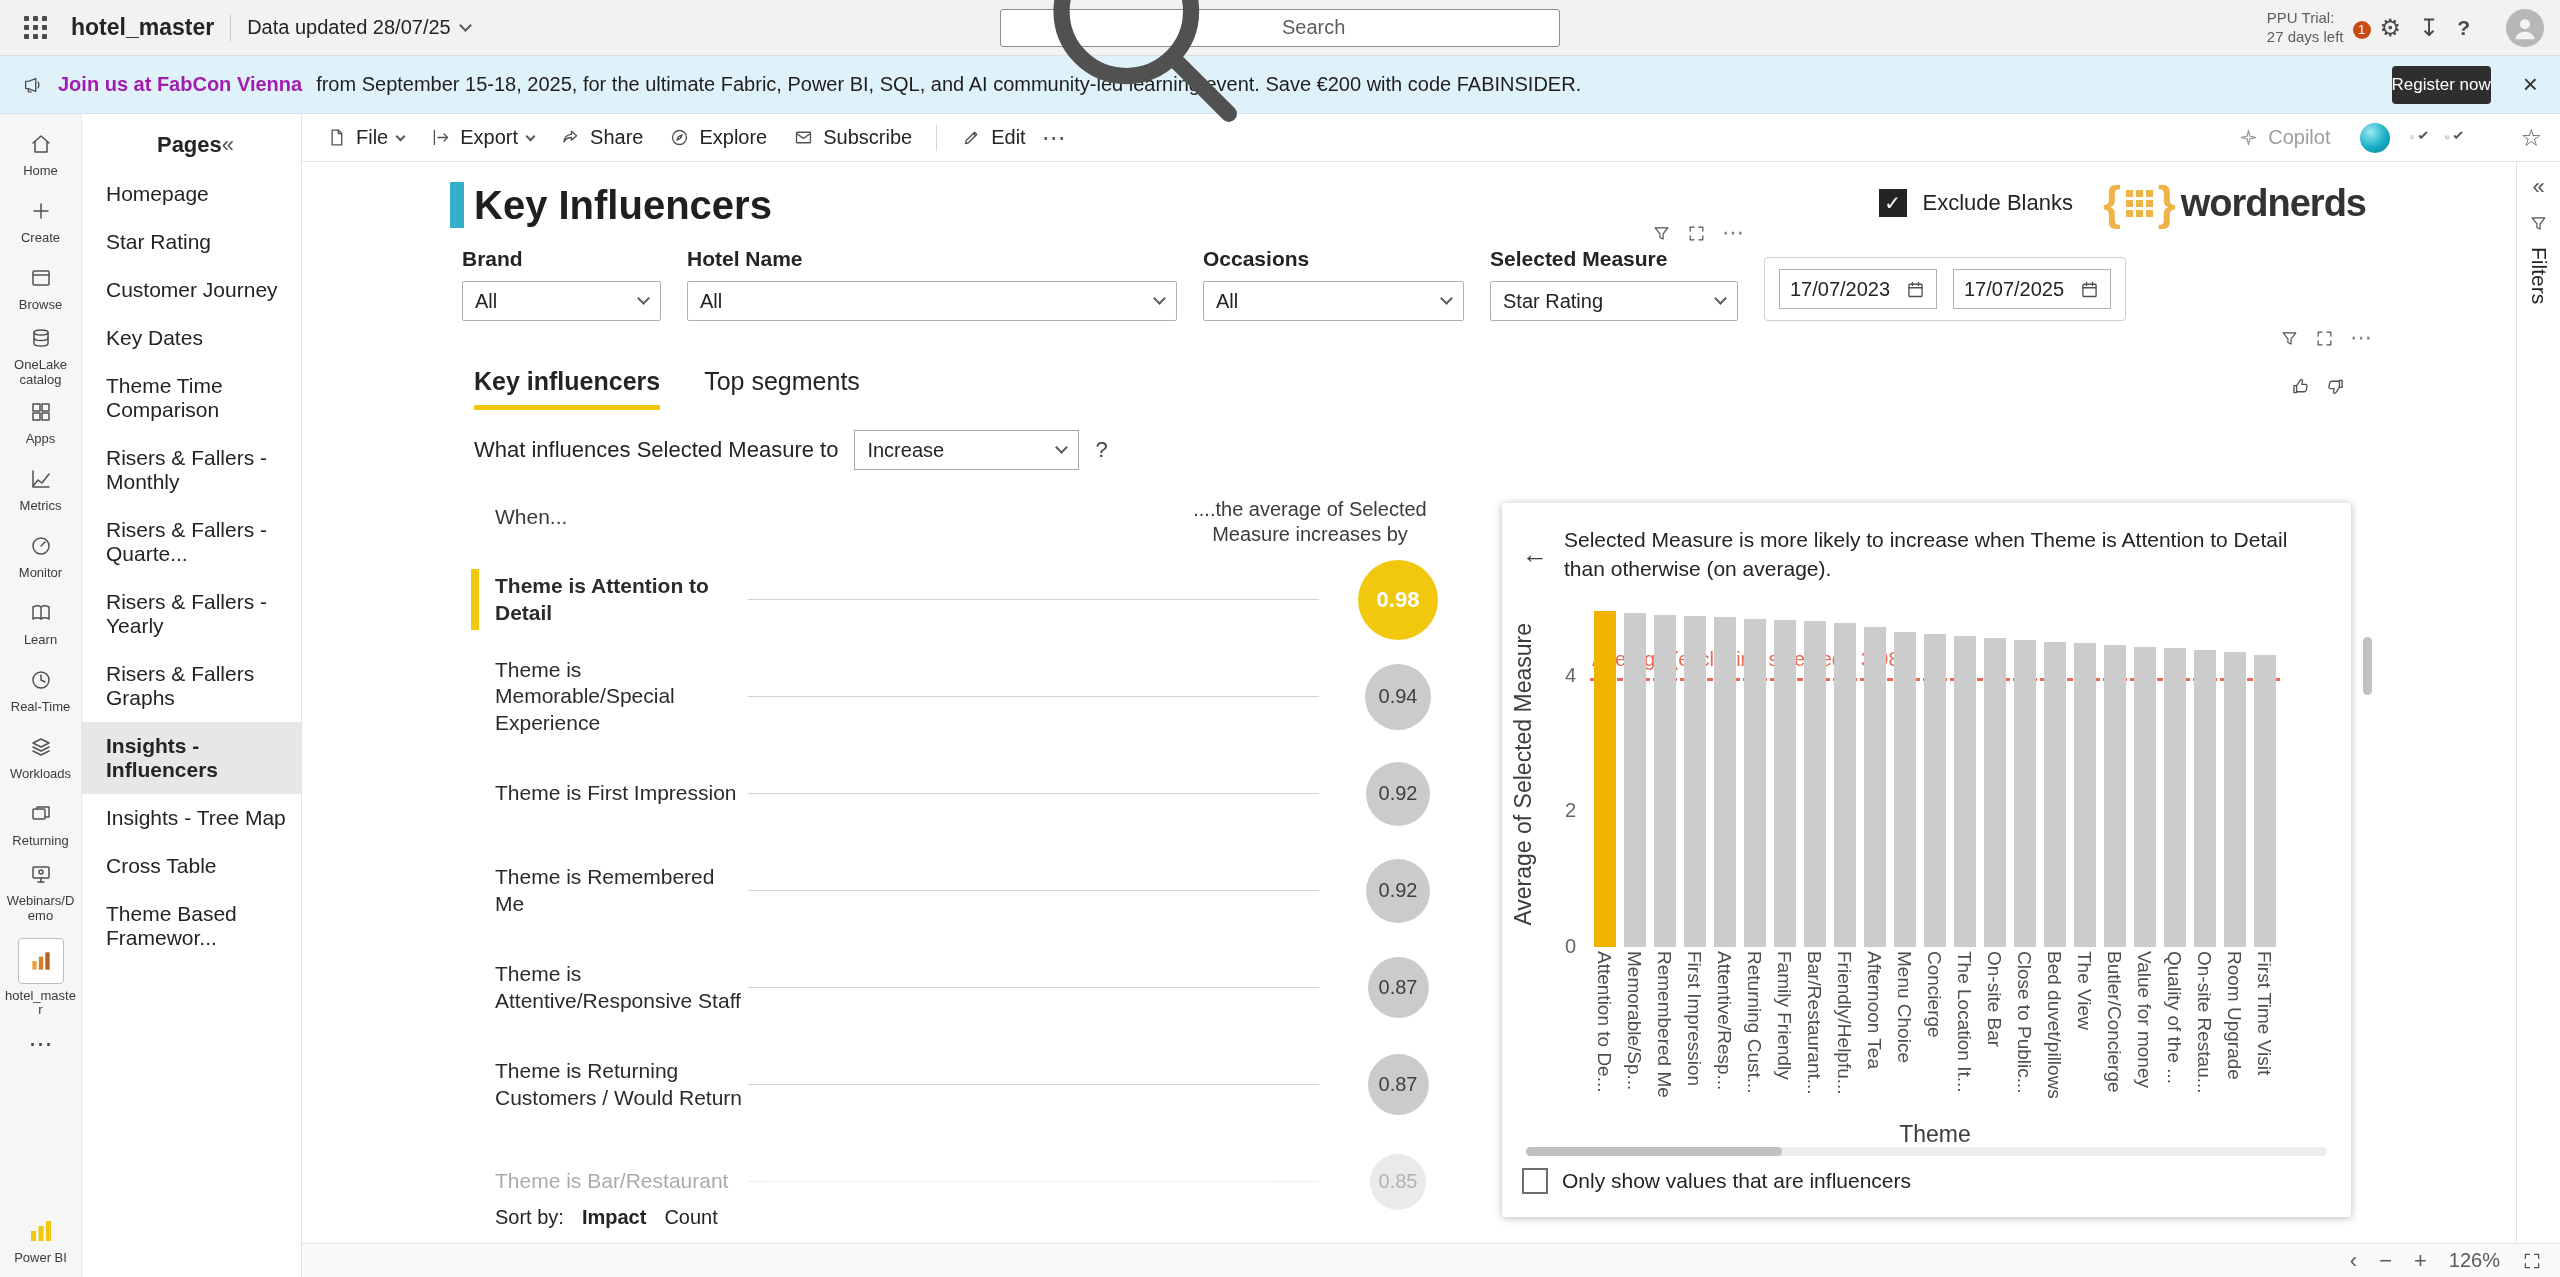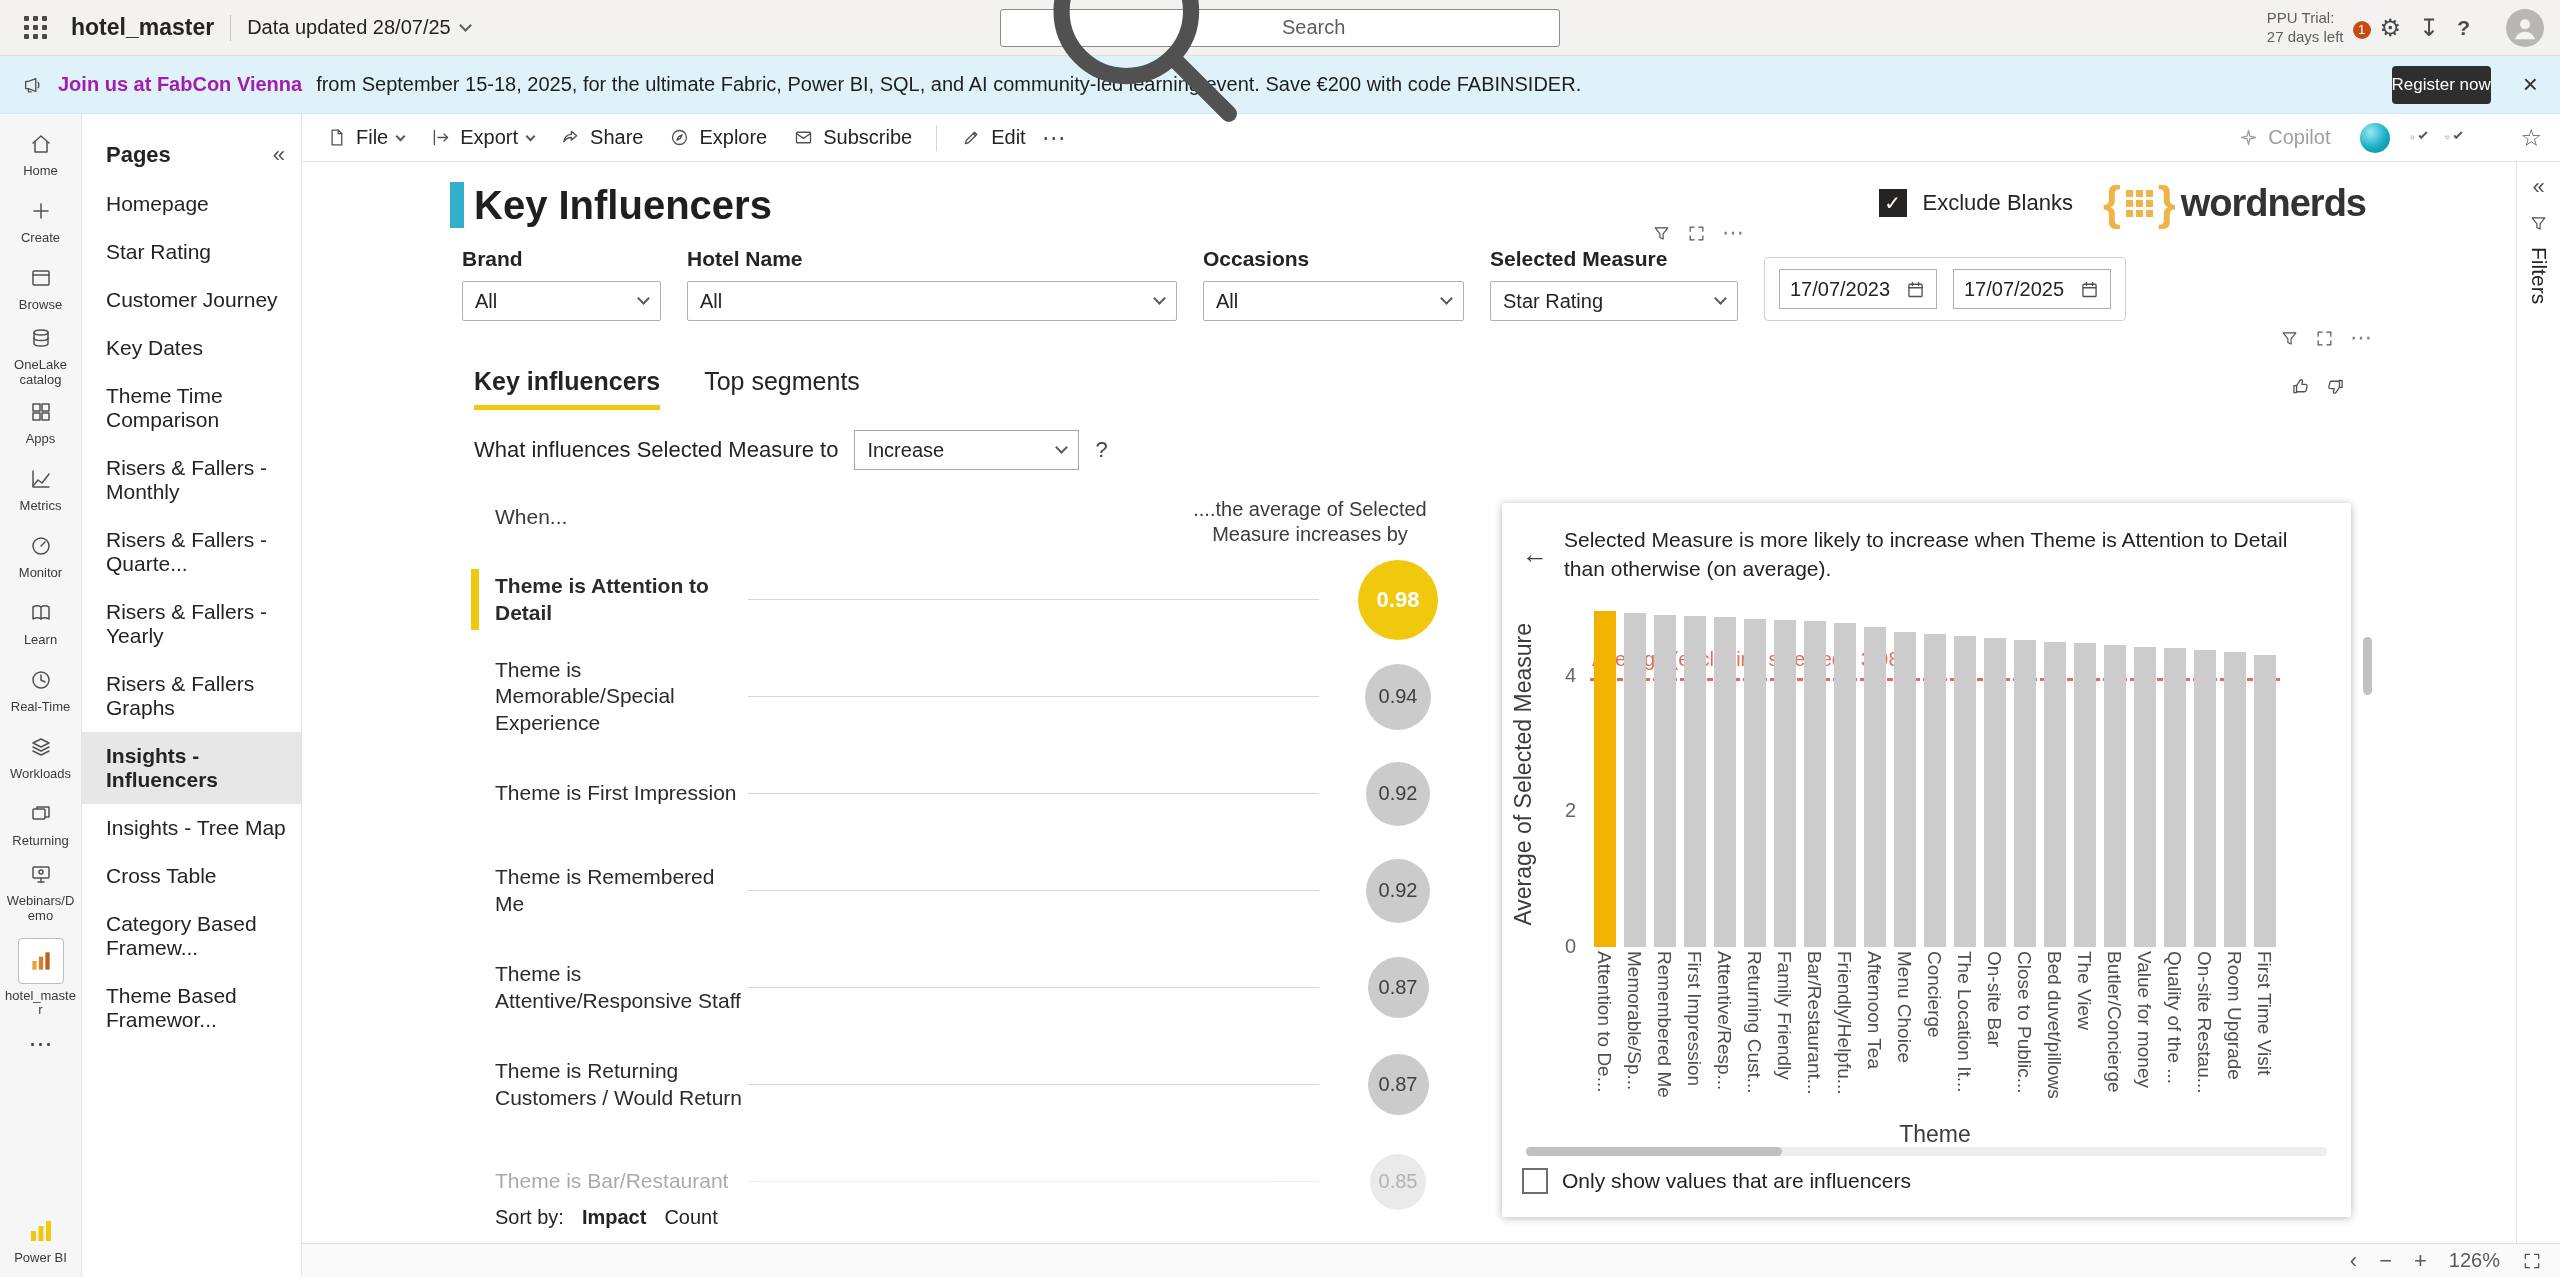--- a/index.html
+++ b/index.html
@@ -39,21 +39,21 @@
   .rail-ic svg { width:24px; height:24px; }
   .rail-label { font-size:13px; color:#3b3b3b; text-align:center; line-height:1.1; max-width:74px; word-break:break-word; }
   .rail-tile-wrap { display:flex; flex-direction:column; align-items:center; gap:5px; margin:12px 0 4px; cursor:pointer; }
   .rail-tile { width:46px; height:46px; border:1px solid #bdbdbd; border-radius:4px; background:#fff; display:flex; align-items:center; justify-content:center; }
   .rail-more { background:none; border:none; font-size:24px; color:#444; margin:8px 0; cursor:pointer; }
   .rail-spacer { flex:1; }
   .rail-brand { display:flex; flex-direction:column; align-items:center; gap:4px; margin-bottom:12px; cursor:pointer; }
   .rail-brand span { font-size:13px; color:#3b3b3b; }
 
   .pages { width:220px; background:#fff; border-right:1px solid #e3e3e3; overflow:hidden; }
-  .pages-header { display:flex; align-items:center; justify-content:space-between; padding:18px 16px 12px 24px; font-size:22px; font-weight:700;margin-top:10px; }
+  .pages-header { display:flex; align-items:center; justify-content:center; padding:18px 16px 12px 24px; font-size:22px; font-weight:700; }
   .collapse-ic { font-size:22px; color:#555; cursor:pointer; font-weight:400; }
   .page-item { padding:12px 10px 12px 24px; font-size:21px; color:#252423; cursor:pointer; }
   .page-item.active { background:#e7e7e7; font-weight:700; }
 
   .content { flex:1; display:flex; flex-direction:column; min-width:0; }
 
   
   .toolbar { height:48px; background:#fff; border-bottom:1px solid #e3e3e3; display:flex; align-items:center; padding:0 18px 0 14px; gap:6px; }
   .tbtn { display:flex; align-items:center; gap:9px; font-size:20px; color:#252423; padding:6px 10px; border-radius:3px; background:none; border:none; cursor:pointer; }
   .tbtn svg { width:21px; height:21px; }
@@ -371,21 +371,20 @@
           <div class="page-item">Customer Journey</div>
           <div class="page-item">Key Dates</div>
           <div class="page-item">Theme Time Comparison</div>
           <div class="page-item">Risers &amp; Fallers - Monthly</div>
           <div class="page-item">Risers &amp; Fallers - Quarte...</div>
           <div class="page-item">Risers &amp; Fallers - Yearly</div>
           <div class="page-item">Risers &amp; Fallers Graphs</div>
           <div class="page-item active">Insights - Influencers</div>
           <div class="page-item">Insights - Tree Map</div>
           <div class="page-item">Cross Table</div>
-          <div class="page-item">Category Based Framew...</div>
           <div class="page-item">Theme Based Framewor...</div>
         </div>
     </aside>
 
     <section class="content">
 
       <div class="toolbar">
         <button class="tbtn">
           <svg class="ic" viewBox="0 0 24 24">
               <path d="M7 3.5 H14 L18 7.5 V20.5 H7 Z"></path>

